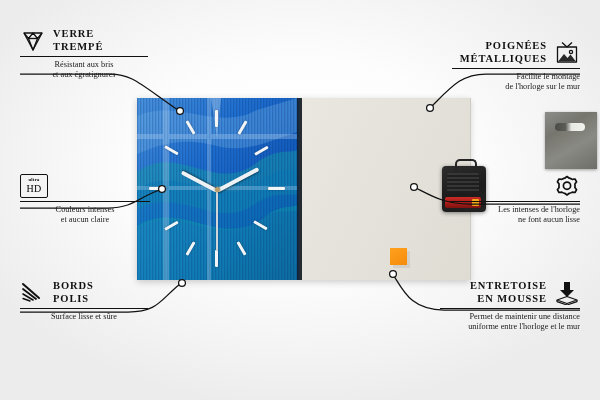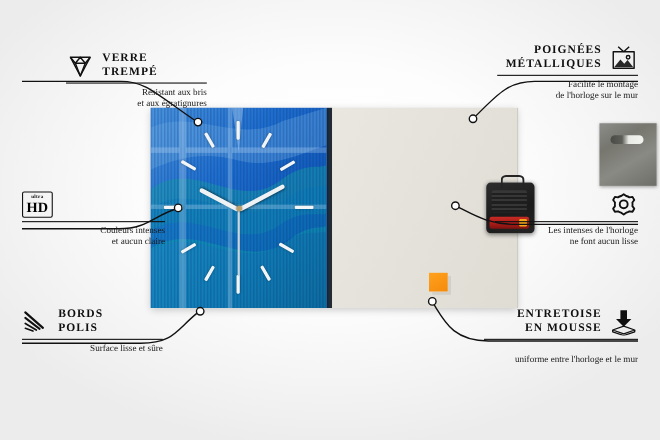--- a/index.html
+++ b/index.html
@@ -80,32 +80,32 @@
   .feat{position:absolute;}
   .feat .head{display:flex;align-items:center;gap:7px;}
   .feat .title{
     font-weight:bold;font-size:10.5px;letter-spacing:.9px;color:#101010;
     line-height:12.5px;text-transform:uppercase;
   }
   .feat .rule{height:1px;background:#111;margin:3px 0 3px 0;}
   .feat .sub{font-size:8.3px;line-height:10.3px;color:#1a1a1a;}
   .feat.left .head{justify-content:flex-start;}
   .feat.left .title{text-align:left;}
-  .feat.left .sub{text-align:right;}
+  .feat.left .sub{text-align:center;}
   .feat.right .head{justify-content:flex-end;}
   .feat.right .title{text-align:right;}
   .feat.right .sub{text-align:right;}
   .ico{flex:0 0 auto;width:26px;height:24px;display:block;}
   .ico-hd{
     flex:0 0 auto;width:26px;height:22px;border:1.4px solid #111;border-radius:2px;
     display:flex;flex-direction:column;align-items:center;justify-content:center;
     line-height:1;
   }
   .ico-hd .u{font-size:4.6px;font-weight:bold;letter-spacing:.3px;}
-  .ico-hd .h{font-size:13px;font-weight:bold;letter-spacing:.2px;margin-top:.5px;}
+  .ico-hd .h{font-size:10px;font-weight:normal;letter-spacing:.2px;margin-top:.5px;}
 </style>
 </head>
 <body>
 
 <div id="stage">
 
   <div class="product">
 
     <div class="clock-front">
       <svg class="wave" viewBox="0 0 160 182" preserveAspectRatio="none">
@@ -182,21 +182,21 @@
       <circle cx="182" cy="283" r="3.4" fill="#fff"></circle>
       <path d="M580,74 L486,74 C462,74 452,86 432,106"></path>
       <circle cx="430" cy="108" r="3.4" fill="#fff"></circle>
       <path d="M580,204 L470,204 C444,204 432,196 416,188"></path>
       <circle cx="414" cy="187" r="3.4" fill="#fff"></circle>
       <path d="M580,310 L444,310 C412,310 404,292 394,276"></path>
       <circle cx="393" cy="274" r="3.4" fill="#fff"></circle>
     </g>
   </svg>
 
-  <div class="feat left" style="left:20px;top:47px;width:128px;margin-left:40px;">
+  <div class="feat left" style="left:20px;top:28px;width:128px;">
     <div class="head">
       <svg class="ico" viewBox="0 0 26 24">
         <g fill="none" stroke="#111" stroke-width="1.3" stroke-linejoin="round">
           <path d="M4,4 L22,4 L13,21 Z"></path>
           <path d="M4,4 L8.5,9.5 L13,4 L17.5,9.5 L22,4"></path>
           <path d="M8.5,9.5 L17.5,9.5"></path>
           <path d="M8.5,9.5 L13,21 L17.5,9.5"></path>
         </g>
       </svg>
       <div class="title"><span>VERRE</span><br><span>TREMPÉ</span></div>
@@ -272,16 +272,16 @@
         <g fill="#111">
           <path d="M10,1 L16,1 L16,9 L20,9 L13,16 L6,9 L10,9 Z"></path>
         </g>
         <g fill="none" stroke="#111" stroke-width="1.2" stroke-linejoin="round">
           <path d="M13,15.5 L23,19 L13,22.5 L3,19 Z"></path>
           <path d="M3,19 L3,20.6 L13,24 L23,20.6 L23,19"></path>
         </g>
       </svg>
     </div>
     <div class="rule"></div>
-    <div class="sub"><br><span>uniforme entre l'horloge et le mur</span></div>
+    <div class="sub"><span>Permet de maintenir une distance</span><br><span>uniforme entre l'horloge et le mur</span></div>
   </div>
 
 </div>
 
 </body></html>

